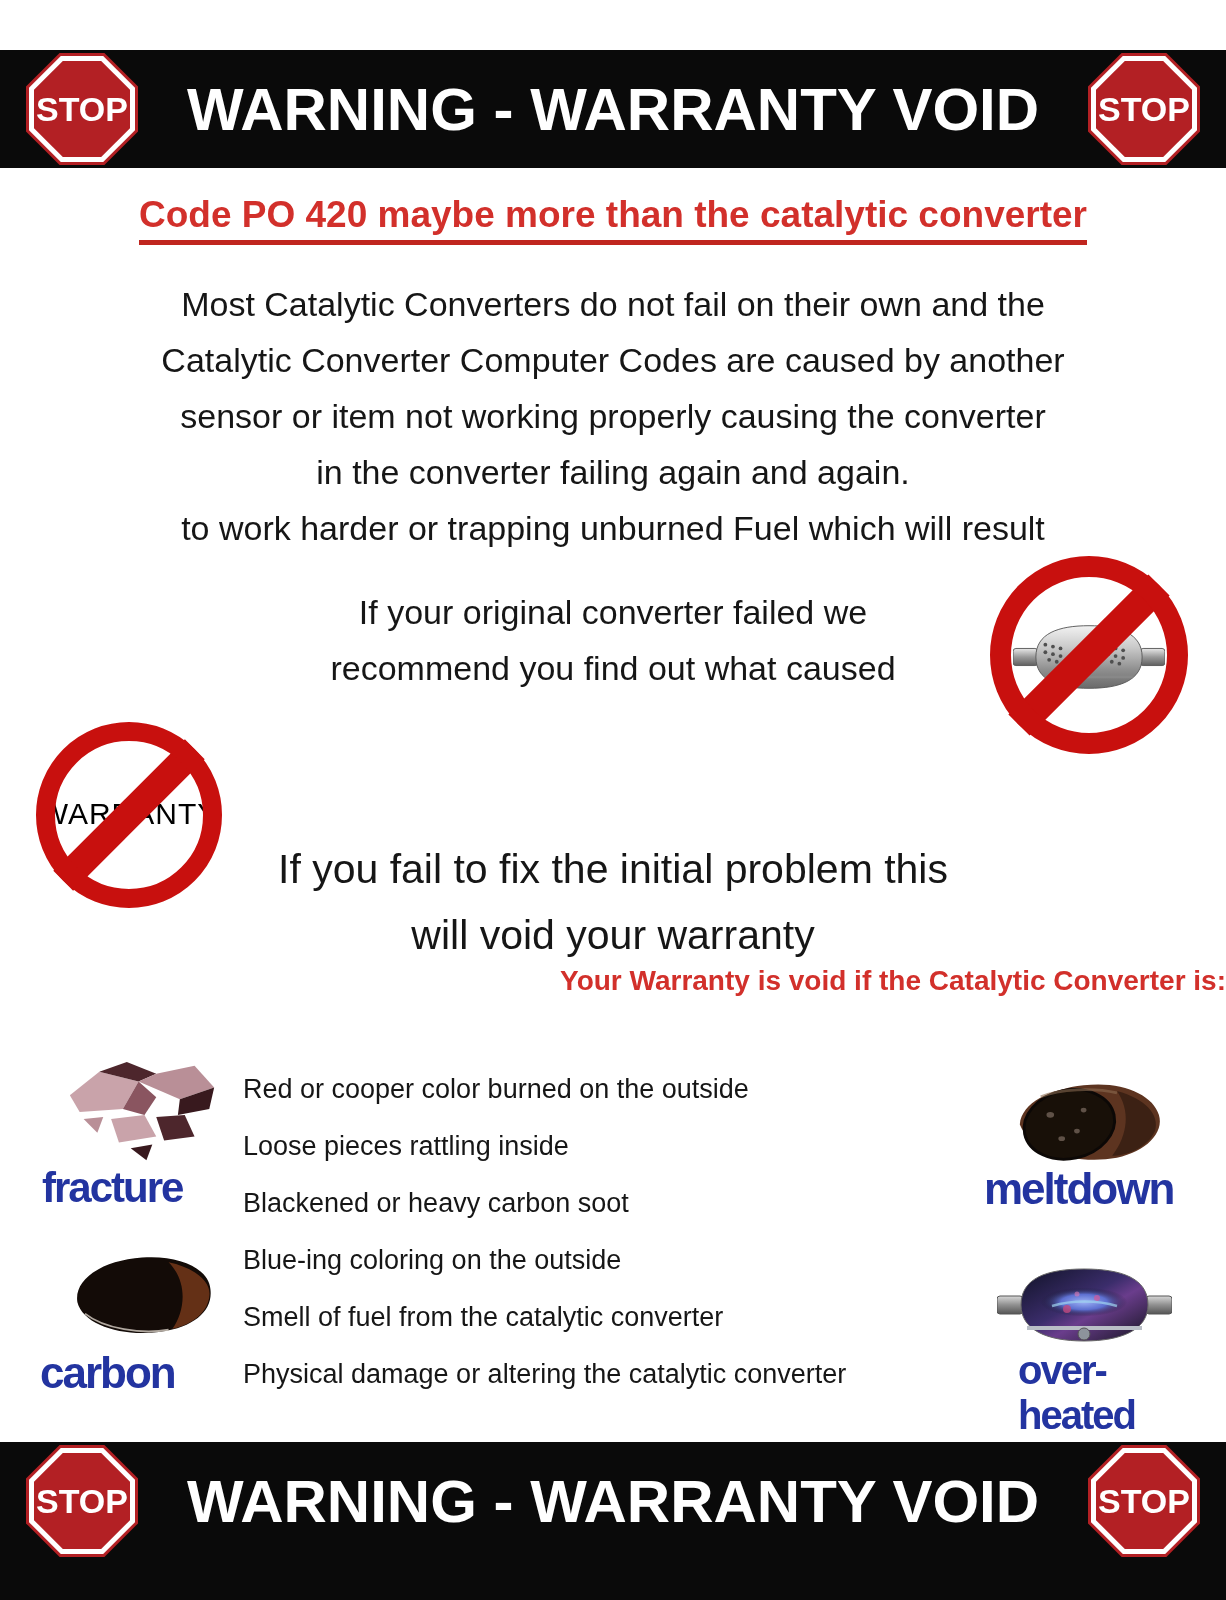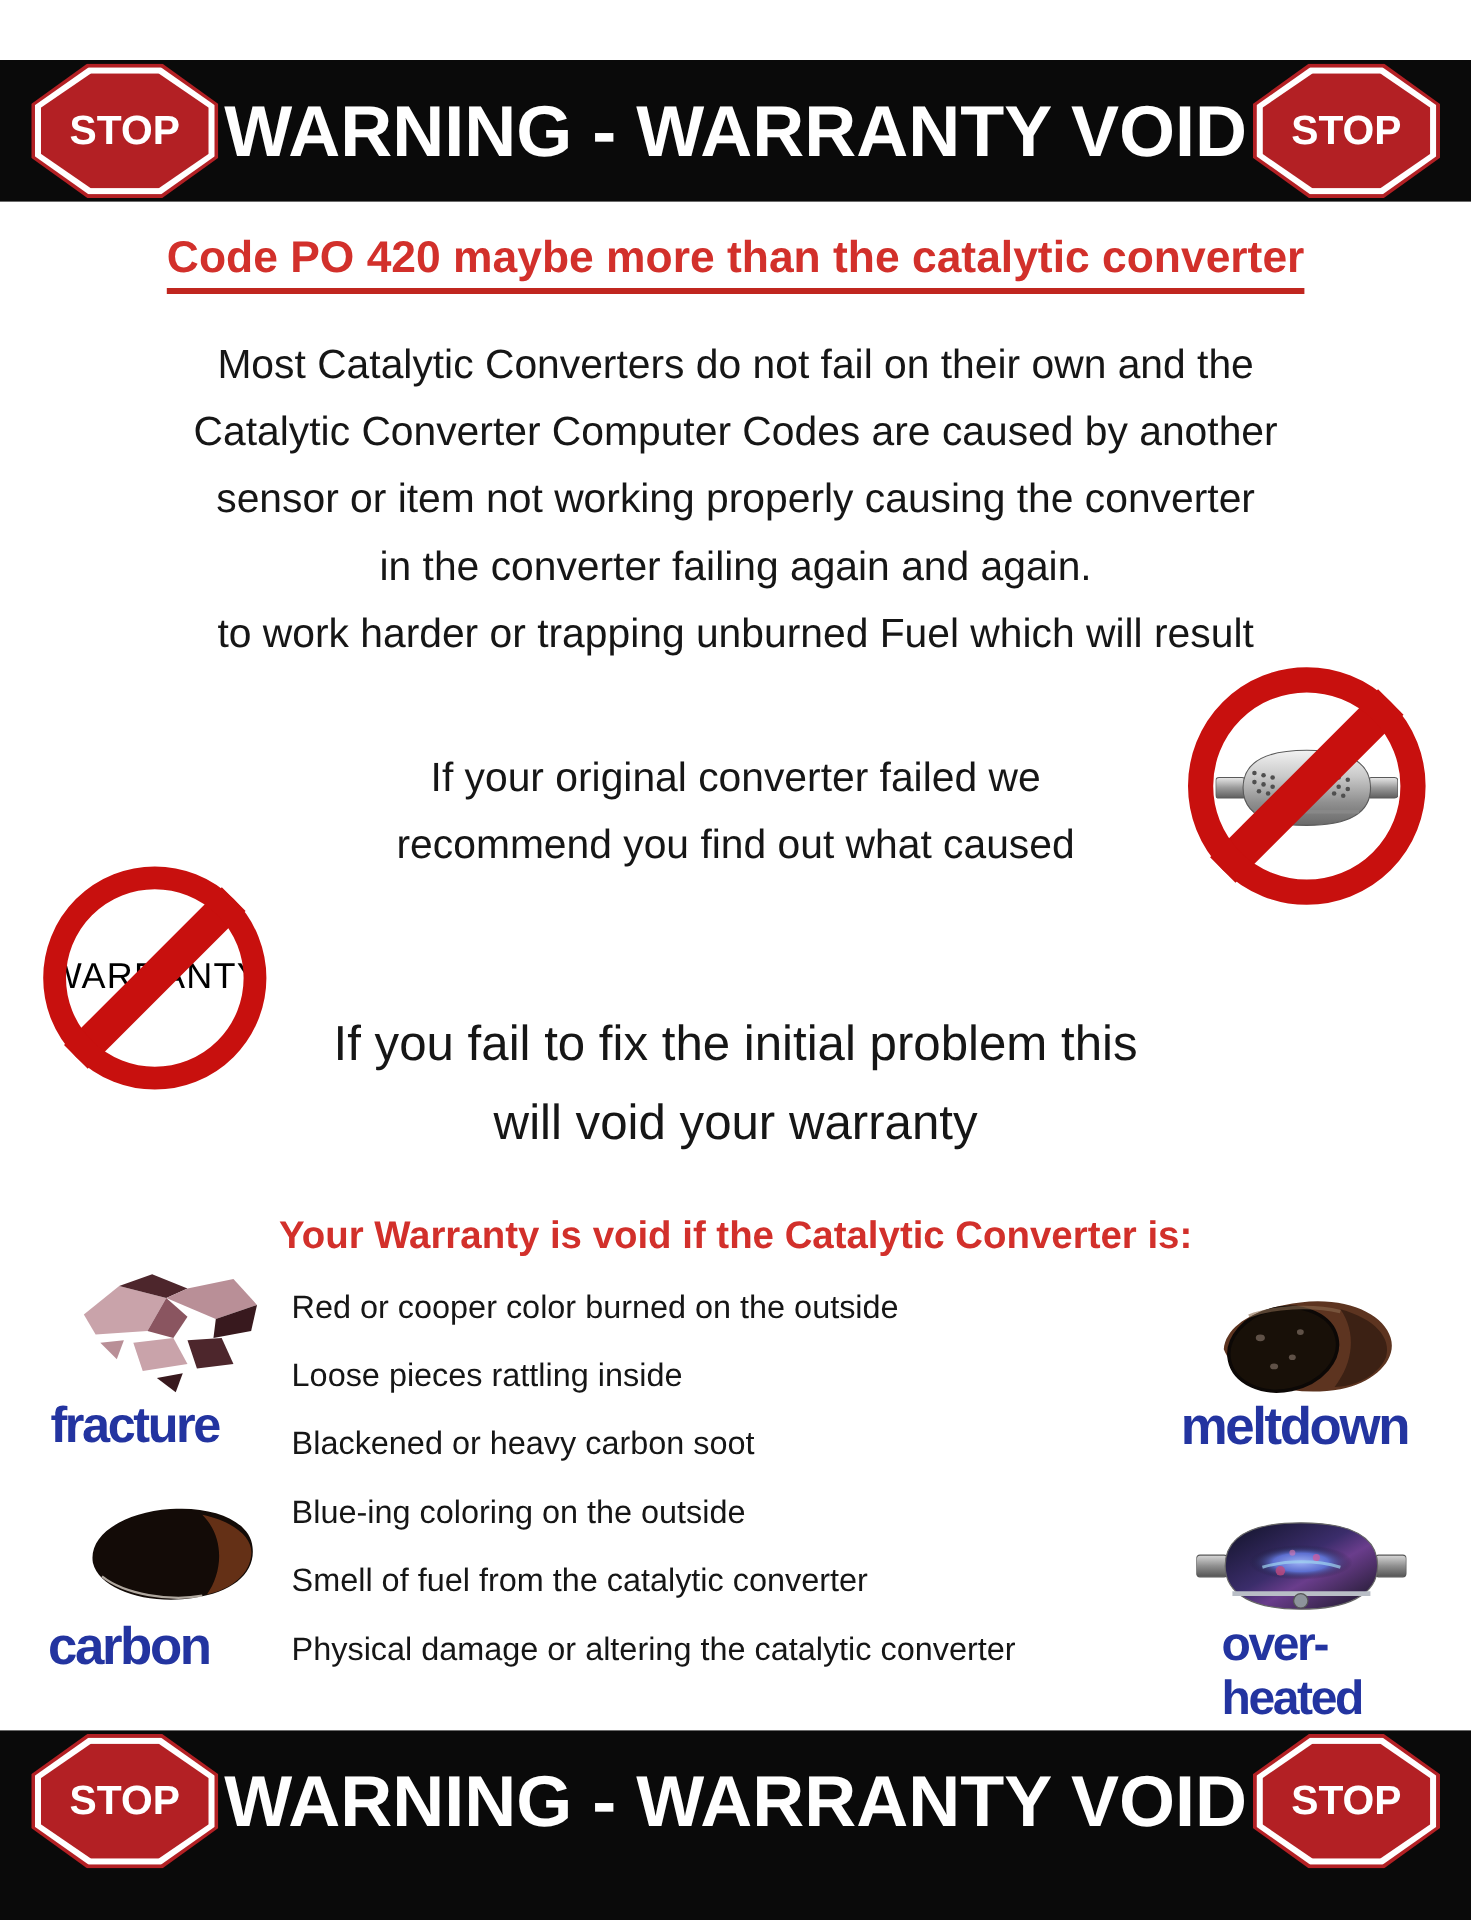--- a/index.html
+++ b/index.html
@@ -7,39 +7,39 @@
     position:relative;width:1226px;height:1600px;background:#ffffff;
     font-family:"Liberation Sans",sans-serif;overflow:hidden;color:#161616;
   }
   
   .banner{position:absolute;left:0;width:1226px;background:#0a0a0a;}
   .banner.top{top:50px;height:118px;}
   .banner.bottom{top:1442px;height:158px;}
   .banner-inner{position:absolute;left:0;top:0;width:100%;height:118px;
     display:flex;align-items:center;justify-content:center;}
   .banner-title{color:#ffffff;font-weight:700;font-size:60px;letter-spacing:0px;white-space:nowrap;}
-  .stop-sign{position:absolute;width:112px;height:112px;top:3px;padding-left:44px;}
+  .stop-sign{position:absolute;width:112px;height:112px;top:3px;}
   .stop-sign.left{left:26px;}
   .stop-sign.right{right:26px;}
   .oct{position:absolute;clip-path:polygon(30% 0%,70% 0%,100% 30%,100% 70%,70% 100%,30% 100%,0% 70%,0% 30%);}
   .oct.o-red{inset:0;background:#b32024;}
   .oct.o-white{inset:3px;background:#ffffff;}
   .oct.o-core{inset:8px;background:#b32024;}
   .stop-text{position:absolute;inset:0;display:flex;align-items:center;justify-content:center;
     color:#ffffff;font-weight:700;font-size:34px;letter-spacing:0;}
   
   .alert-heading{position:absolute;top:194px;left:0;width:100%;text-align:center;}
   .alert-heading span{display:inline-block;font-size:37px;font-weight:700;color:#d2302b;
     border-bottom:5px solid #c0261f;padding-bottom:4px;}
   .para{position:absolute;text-align:center;color:#161616;}
   .intro{top:276px;left:60px;right:60px;font-size:34px;line-height:56px;}
-  .advice{top:620px;left:0;right:0;font-size:34px;line-height:56px;}
+  .advice{top:584px;left:0;right:0;font-size:34px;line-height:56px;}
   .void-warning{top:836px;left:0;right:0;font-size:41px;line-height:66px;}
-  .void-heading{position:absolute;top:1011px;left:0;width:100%;text-align:center;
-    font-size:32px;font-weight:700;color:#d2302b;}
+  .void-heading{position:absolute;top:965px;left:0;width:100%;text-align:right;
+    font-size:28px;font-weight:700;color:#d2302b;}
   
   .nosym{position:absolute;}
   .nosym .ring{position:absolute;inset:0;border-radius:50%;box-sizing:border-box;
     border:21px solid #c8100e;z-index:3;}
   .nosym .slash{position:absolute;left:0;right:0;top:calc(50% - 15px);height:30px;
     background:#c8100e;transform:rotate(-45deg);z-index:2;}
   .nosym-converter{left:990px;top:556px;width:198px;height:198px;}
   .nosym-warranty{left:36px;top:722px;width:186px;height:186px;}
   .nosym-warranty .ring{border-width:19px;}
   .nosym-warranty .slash{height:28px;top:calc(50% - 14px);}

